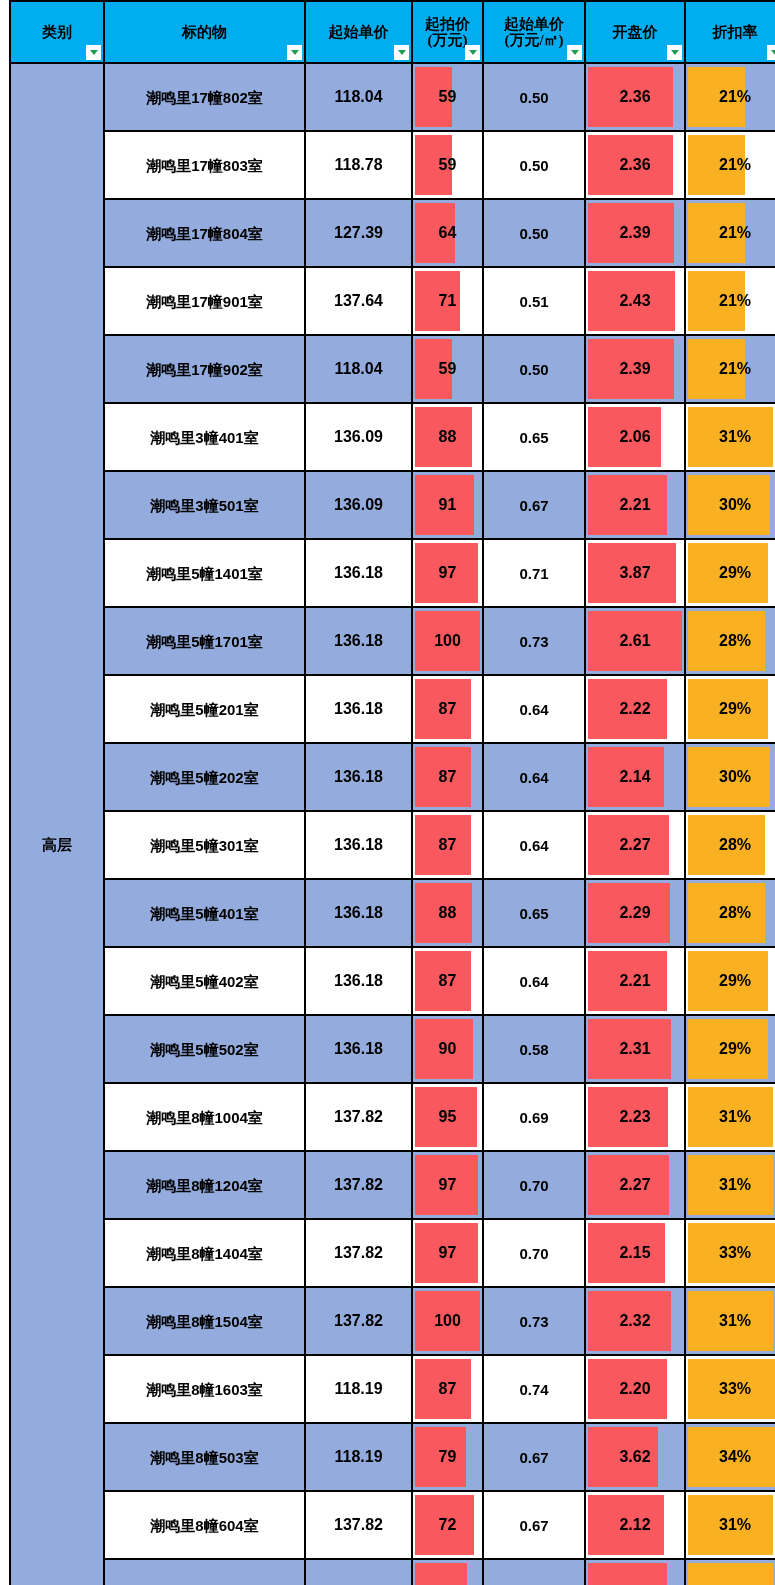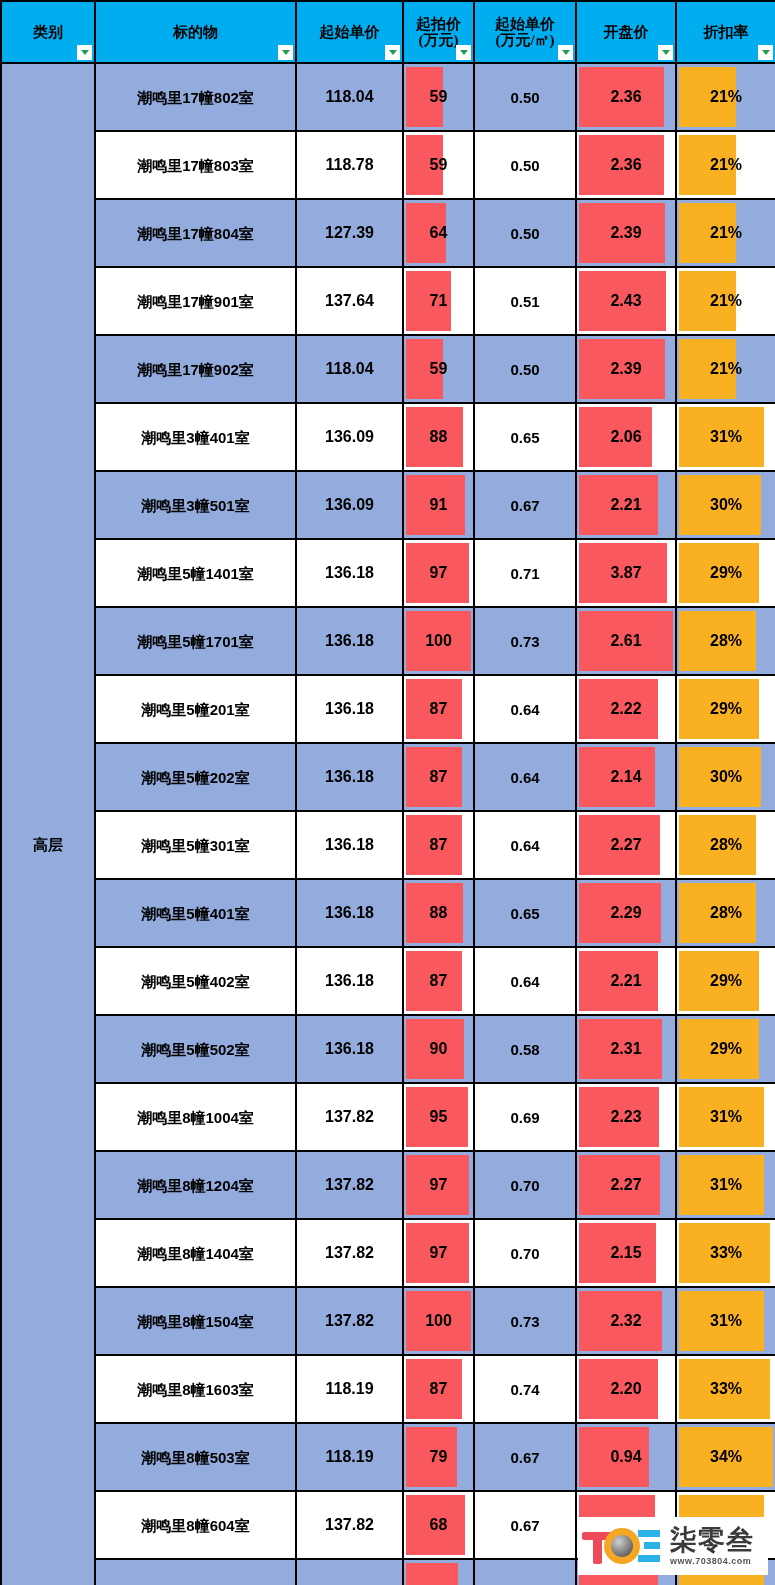--- a/index.html
+++ b/index.html
@@ -13,20 +13,21 @@
     height: 1585px;
     overflow: hidden;
     position: relative;
   }
 
   #sheet {
     width: 775px;
     height: 1585px;
     position: relative;
     box-sizing: border-box;
+    padding-left: 9px;
   }
 
   table.grid {
     border-collapse: collapse;
     table-layout: fixed;
     width: 775px;
     border-spacing: 0;
   }
 
   
@@ -758,37 +759,37 @@
           </td>
           <td class="bar-cell band-blue">
             <span class="databar red" style="width: calc(79% - 4px);"></span>
             <span class="cell-text">79</span>
           </td>
           <td class="band-blue">
             <span class="cell-text">0.67</span>
           </td>
           <td class="bar-cell band-blue">
             <span class="databar red" style="width: calc(75.4789% - 4px);"></span>
-            <span class="cell-text">0.94</span>
+            <span class="cell-text">3.62</span>
           </td>
           <td class="bar-cell band-blue">
             <span class="databar orange" style="width: calc(100% - 4px);"></span>
             <span class="cell-text">34%</span>
           </td>
         </tr>
         <tr class="data-row">
           <td class="subject band-white">
             <span class="cell-text">潮鸣里8幢604室</span>
           </td>
           <td class="area band-white">
             <span class="cell-text">137.82</span>
           </td>
           <td class="bar-cell band-white">
             <span class="databar red" style="width: calc(92% - 4px);"></span>
-            <span class="cell-text">68</span>
+            <span class="cell-text">72</span>
           </td>
           <td class="band-white">
             <span class="cell-text">0.67</span>
           </td>
           <td class="bar-cell band-white">
             <span class="databar red" style="width: calc(81.2261% - 4px);"></span>
             <span class="cell-text">2.12</span>
           </td>
           <td class="bar-cell band-white">
             <span class="databar orange" style="width: calc(91.1765% - 4px);"></span>
@@ -805,29 +806,14 @@
           <td class="bar-cell band-blue">
             <span class="databar red" style="width: calc(84.2912% - 4px);"></span>
           </td>
           <td class="bar-cell band-blue">
             <span class="databar orange" style="width: calc(91.1765% - 4px);"></span>
           </td>
         </tr>
       </tbody>
   </table>
 
-  <div id="logo">
-    <div class="logo-mark">
-      <div class="logo-t"></div>
-      <div class="logo-o">
-          <div class="inner"></div>
-        </div>
-      <div class="logo-3">
-          <span class="mid"></span>
-        </div>
-    </div>
-    <div class="logo-text">
-      <div class="logo-cn">柒零叁</div>
-      <div class="logo-url">www.703804.com</div>
-    </div>
-  </div>
 
 </div>
 
 </body></html>

